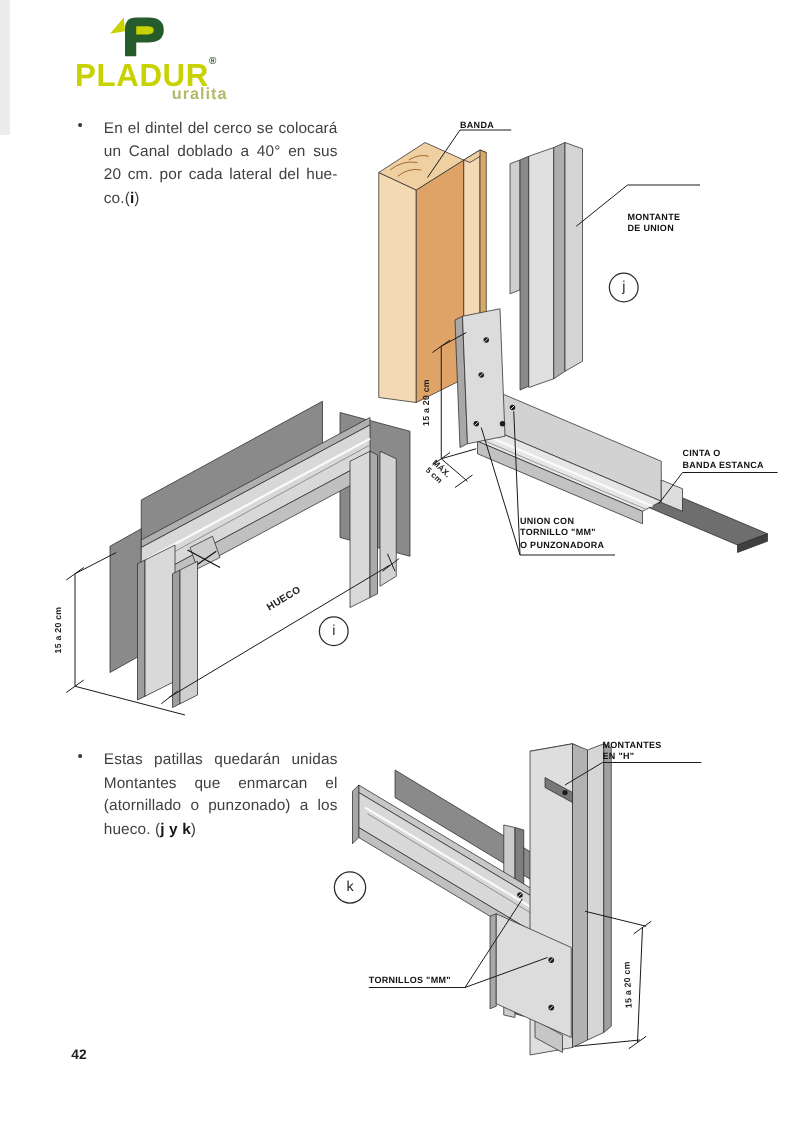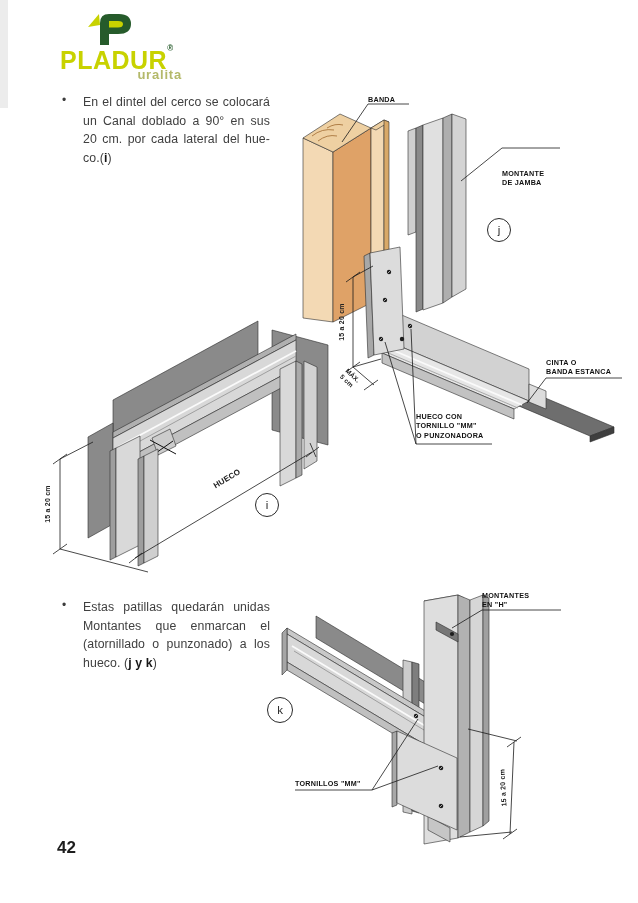--- a/index.html
+++ b/index.html
@@ -25,21 +25,21 @@
   .ref{font-weight:bold;color:#161616;}
   
   #art{position:absolute;left:0;top:0;}
   
   .lbl{position:absolute;font-size:7.2px;font-weight:bold;letter-spacing:.25px;color:#111;
        line-height:9.4px;white-space:nowrap;}
   .dim{position:absolute;font-size:7px;font-weight:bold;letter-spacing:.2px;color:#222;
        line-height:8px;white-space:nowrap;}
   .fig{position:absolute;width:22px;height:22px;border:1.2px solid #2a2a2a;border-radius:50%;
        display:flex;align-items:center;justify-content:center;font-size:11.5px;color:#2a2a2a;}
-  #page-number{position:absolute;left:57px;top:838px;font-size:17px;font-weight:bold;color:#1d1d1d;}
+  #page-number{position:absolute;left:57px;top:838px;font-size:11px;font-weight:bold;color:#1d1d1d;}
 </style>
 </head>
 <body>
 
 <div id="page">
 
   <div class="scan-strip"></div>
 
   <div id="logo">
     <svg id="logo-p" width="50" height="36" viewBox="0 0 50 36">
@@ -48,21 +48,21 @@
       <path d="M23,10 L32,10 Q37,10 37,13 Q37,16.5 32,16.5 L23,16.5 Z" fill="#c8d200"></path>
     </svg>
     <div id="brand"><span>PLADUR</span><sup>®</sup></div>
     <div id="brand-sub">uralita</div>
   </div>
 
   <div id="bullet1" class="bullet-block">
     <span class="bmark">•</span>
     <div class="btxt">
       <div class="jline">En el dintel del cerco se colocará</div>
-      <div class="jline">un Canal doblado a 90° en sus</div>
+      <div class="jline">un Canal doblado a 40° en sus</div>
       <div class="jline">20 cm. por cada lateral del hue-</div>
       <div class="lastline"><span>co.(</span><span class="ref">i</span><span>)</span></div>
     </div>
   </div>
 
   <div id="bullet2" class="bullet-block">
     <span class="bmark">•</span>
     <div class="btxt">
       <div class="jline">Estas patillas quedarán unidas</div>
       <div class="jline">Montantes que enmarcan el</div>
@@ -230,28 +230,28 @@
         <line x1="295" y1="790" x2="372" y2="790"></line>
         <line x1="372" y1="790" x2="418" y2="719"></line>
         <line x1="372" y1="790" x2="438" y2="766"></line>
       </g>
     </g>
   </svg>
 
   <div class="lbl" style="left:368px;top:95px;">BANDA</div>
   <div class="lbl" style="left:502px;top:129px;margin-top:40px;">
     <div>MONTANTE</div>
-      <div>DE JAMBA</div>
+      <div>DE UNION</div>
   </div>
   <div class="lbl" style="left:546px;top:358px;">
     <div>CINTA O</div>
       <div>BANDA ESTANCA</div>
   </div>
   <div class="lbl" style="left:416px;top:412px;">
-    <div>HUECO CON</div>
+    <div>UNION CON</div>
       <div>TORNILLO "MM"</div>
       <div>O PUNZONADORA</div>
   </div>
   <div class="dim" style="left:338px;top:277px;width:90px;text-align:center;transform-origin:0 0;transform:rotate(-90deg) translateX(-90px);">15 a 20 cm</div>
   <div class="dim" style="left:349px;top:367px;width:30px;transform-origin:0 0;transform:rotate(43deg);font-size:6.5px;line-height:7.5px;">
     <div>MÁX.</div>
       <div>5 cm</div>
   </div>
   <div class="fig" style="left:487px;top:218px;">j</div>
 

